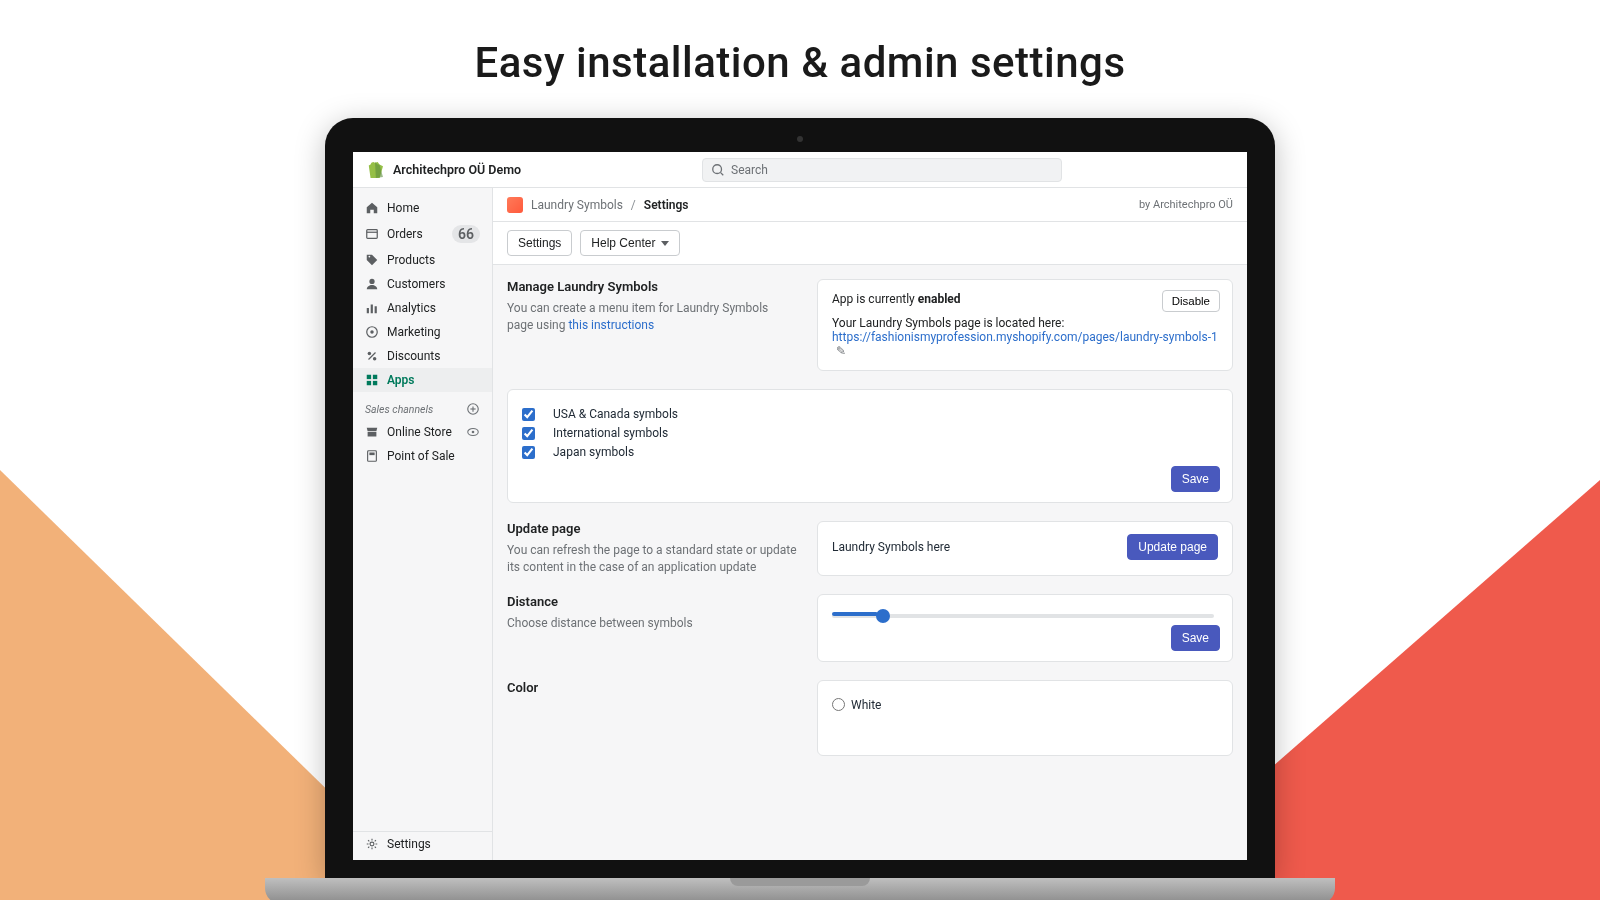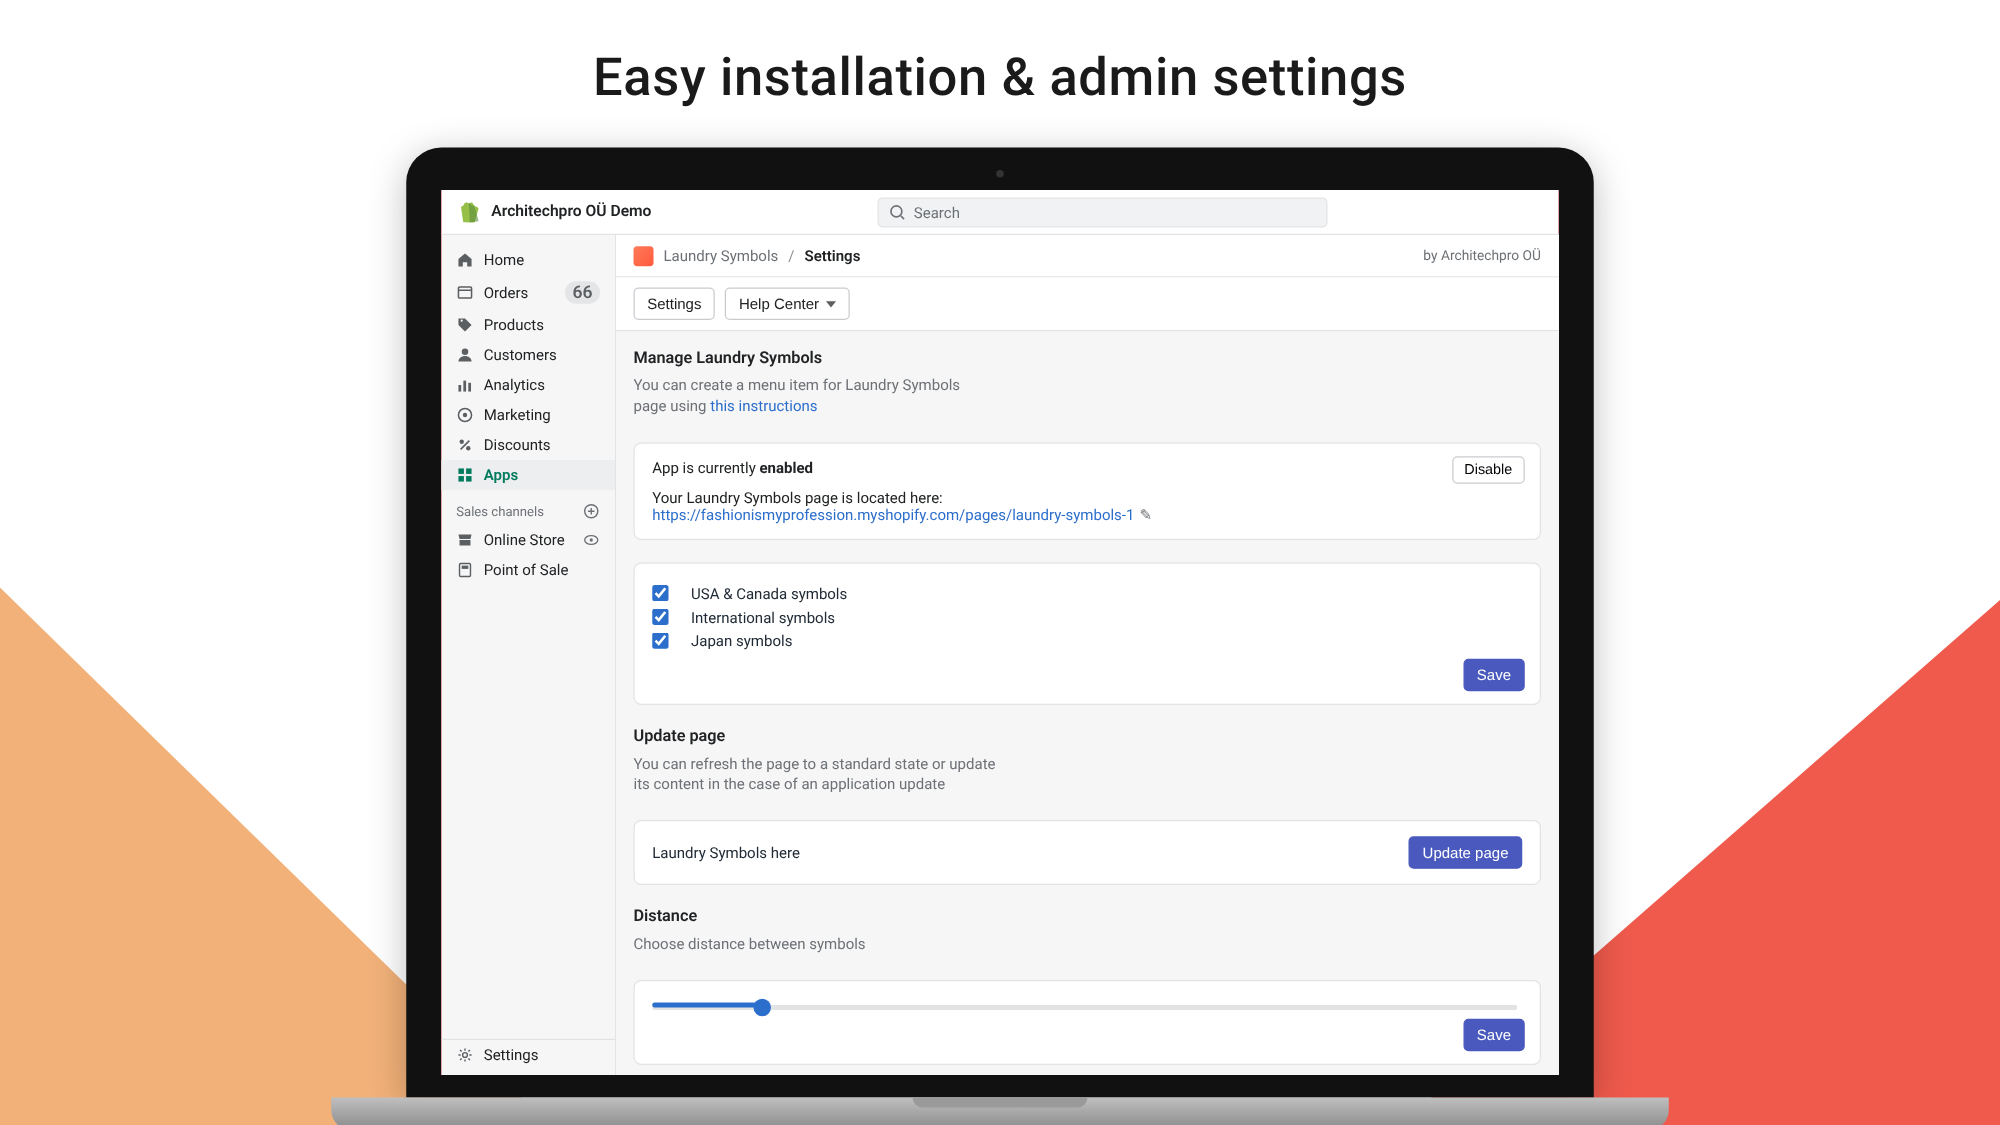--- a/index.html
+++ b/index.html
@@ -22,40 +22,40 @@
   .search-wrap { flex: 1; display:flex; justify-content:center; }
   .search { width: 360px; height: 24px; background: #f1f2f3; border: 1px solid #e1e3e5; border-radius: 4px; display: flex; align-items: center; padding: 0 8px; gap: 6px; color: #6d7175; font-size: 12px; }
 
   
   .body { display: flex; height: calc(100% - 36px); }
   .sidebar { width: 140px; background: #f6f6f7; border-right: 1px solid #e1e3e5; padding: 8px 0 4px; display:flex; flex-direction:column;justify-content:space-between; }
   .nav { flex:1; }
   .nav-item { display: flex; align-items: center; gap: 8px; padding: 5px 12px; font-size: 12px; color: #202223; cursor: pointer; position: relative; }
   .nav-item.active { background: #edeeef; color: #007a5c; font-weight: 600; }
   .nav-item .badge { margin-left: auto; background: #e4e5e7; border-radius: 10px; font-size: 14px; padding: 1px 6px; color: #5c5f62; font-weight:600;}
-  .nav-sep { font-size: 10.5px; color: #6d7175; padding: 10px 12px 4px; display:flex; align-items:center; justify-content:space-between;}
+  .nav-sep { font-size: 10.5px; color: #6d7175; padding: 10px 12px 4px; display:flex; align-items:center; justify-content:space-between;font-style:italic;}
   .nav-foot { border-top:1px solid #e1e3e5; }
   .icon { width: 14px; height: 14px; flex-shrink:0; display:inline-flex; align-items:center; justify-content:center; }
   .icon svg { width:14px; height:14px; }
 
   .content { flex: 1; background: #f6f6f7; overflow:auto; }
   .crumbbar { height: 34px; background: #fff; border-bottom: 1px solid #e1e3e5; display: flex; align-items: center; padding: 0 14px; gap: 8px; }
   .app-icon { width: 16px; height: 16px; background: linear-gradient(135deg,#ff7a59,#ff5a3c); border-radius: 3px; }
   .crumb-link { color: #6d7175; cursor:pointer; }
   .crumb-sep { color: #8c9196; }
   .crumb-cur { font-weight: 600; color:#202223; }
   .byline { margin-left: auto; font-size: 11px; color: #6d7175; }
 
   .btnrow { background:#fff; border-bottom:1px solid #e1e3e5; padding:8px 14px; display:flex; gap:8px;}
   .btn { font-size:12px; padding:5px 10px; border:1px solid #c9cccf; background:#fff; border-radius:4px; cursor:pointer; color:#202223; display:inline-flex; align-items:center; gap:4px;}
   .btn.caret::after{content:""; border-left:4px solid transparent; border-right:4px solid transparent; border-top:5px solid #5c5f62; margin-left:2px;}
   .btn-primary { background:#4959bd; color:#fff; border-color:#4959bd; }
 
   .panels { padding: 14px; display:flex; flex-direction:column; gap:18px; }
-  .panel { display:flex; gap:20px;flex-direction:column; }
+  .panel { display:flex; gap:20px; }
   .panel-left { width: 290px; }
   .panel-left h3 { font-size: 13px; font-weight:600; color:#202223; margin-bottom:6px;}
   .panel-left p { font-size: 12px; color:#6d7175; line-height:1.4;}
   .panel-left a { color:#2c6ecb; text-decoration:none; }
   .card { flex:1; background:#fff; border:1px solid #e1e3e5; border-radius:6px; padding:12px 14px; font-size:12px; position:relative;}
   .card .status-line{ color:#202223;}
   .card .locline{ margin-top:10px; color:#202223;}
   .card a.url{ color:#2c6ecb; word-break:break-all; text-decoration:none;}
   .card .topright{ position:absolute; right:12px; top:10px;}
   .btn-small{ font-size:11.5px; padding:4px 9px; border:1px solid #c9cccf; background:#fff; border-radius:4px; cursor:pointer;}

